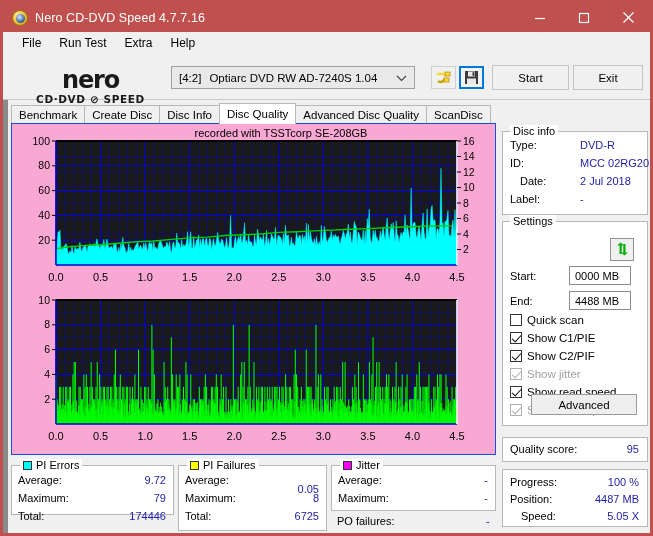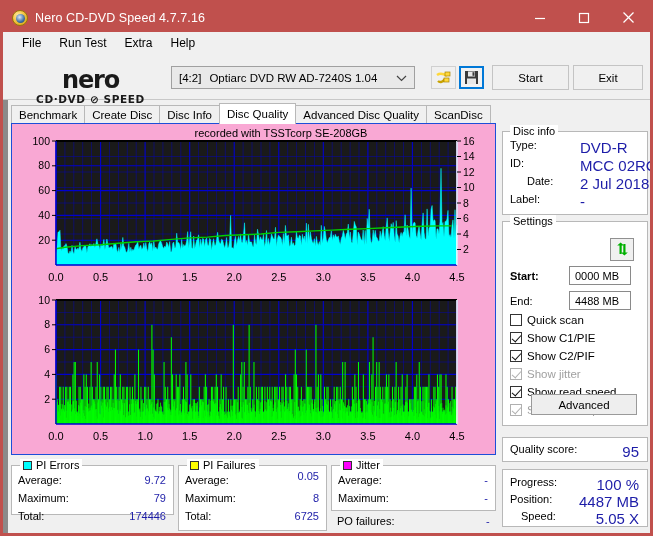--- a/index.html
+++ b/index.html
@@ -155,21 +155,21 @@
     position: absolute; top: -7px; left: 7px;
     background: #ffffff; padding: 0 3px;
     font-size: 11px; color: #000;
   }
   #grp-discinfo { left: 499px; top: 128px; width: 146px; height: 84px; }
   #grp-settings { left: 499px; top: 218px; width: 146px; height: 205px; }
   #grp-quality  { left: 499px; top: 434px; width: 146px; height: 25px; }
   #grp-progress { left: 499px; top: 466px; width: 146px; height: 58px; }
 
   .kv { position: absolute; font-size: 11px; color: #000; white-space: nowrap; }
-  .kvv { position: absolute; font-size: 15px; color: #1d1da8; white-space: nowrap; padding-left: 17px; }
+  .kvv { position: absolute; font-size: 11px; color: #1d1da8; white-space: nowrap; padding-left: 17px; }
 
   #speed-select {
     position: absolute; left: 7px; top: 17px;
     width: 93px; height: 21px;
     background: #e9e9e9; border: 1px solid #a0a0a0;
     font-size: 11.5px; color: #000;
     display: flex; align-items: center; padding-left: 6px;
   }
   #speed-chev { position: absolute; right: 6px; top: 50%; transform: translateY(-50%); }
   #btn-refresh {
@@ -1504,38 +1504,38 @@
         <text x="445" y="146" text-anchor="middle" font-family="&quot;Liberation Sans&quot;, sans-serif" font-size="11" fill="#000">4.5</text>
       </svg>
   </div>
 
   <div class="group" id="grp-discinfo">
     <span class="group-legend">Disc info</span>
     <span class="kv" style="left:7px;  top:7px;">Type:</span>
     <span class="kvv" style="left:60px; top:7px;">DVD-R</span>
     <span class="kv" style="left:7px;  top:25px;">ID:</span>
     <span class="kvv" style="left:60px; top:25px;">MCC 02RG20</span>
-    <span class="kv" style="left:24px;  top:43px;text-align:center;">Date:</span>
+    <span class="kv" style="left:17px;  top:43px;text-align:center;">Date:</span>
     <span class="kvv" style="left:60px; top:43px;">2 Jul 2018</span>
     <span class="kv" style="left:7px;  top:61px;">Label:</span>
     <span class="kvv" style="left:60px; top:61px;">-</span>
   </div>
 
   <div class="group" id="grp-settings">
     <span class="group-legend">Settings</span>
 
 
     <div id="btn-refresh">
       <svg width="15" height="15" viewBox="0 0 15 15">
         <path d="M4.5 12 L4.5 3.5 L2.2 3.5 L5.6 0.6 L9 3.5 L6.7 3.5 L6.7 12 Z" fill="#00b000"></path>
         <path d="M10.5 2 L10.5 10.5 L12.8 10.5 L9.4 13.4 L6 10.5 L8.3 10.5 L8.3 2 Z" fill="#00b000"></path>
       </svg>
     </div>
 
-    <span class="kv" style="left:7px; top:48px;font-weight:bold;">Start:</span>
+    <span class="kv" style="left:7px; top:48px;">Start:</span>
     <div class="txtbox" style="left:66px; top:44px;">
       <span>0000 MB</span>
     </div>
 
     <span class="kv" style="left:7px; top:73px;">End:</span>
     <div class="txtbox" style="left:66px; top:69px;">
       <span>4488 MB</span>
     </div>
 
     <div class="cbrow" style="top:92px;">
@@ -1592,21 +1592,21 @@
     <span class="stat-k" style="top:44px;">Total:</span>
     <span class="stat-v" style="top:44px;">174446</span>
   </div>
 
   <div class="statbox" id="box-pif">
     <span class="statlegend">
       <i class="swatch" id="sw-pif" style="background: rgb(255, 255, 0);"></i>
       <span>PI Failures</span>
     </span>
     <span class="stat-k" style="top:8px;">Average:</span>
-    <span class="stat-v" style="top:4px;">0.05</span>
+    <span class="stat-v" style="top:17px;">0.05</span>
     <span class="stat-k" style="top:26px;">Maximum:</span>
     <span class="stat-v" style="top:26px;">8</span>
     <span class="stat-k" style="top:44px;">Total:</span>
     <span class="stat-v" style="top:44px;">6725</span>
   </div>
 
   <div class="statbox" id="box-jit">
     <span class="statlegend">
       <i class="swatch" id="sw-jit" style="background: rgb(255, 0, 255);"></i>
       <span>Jitter</span>

